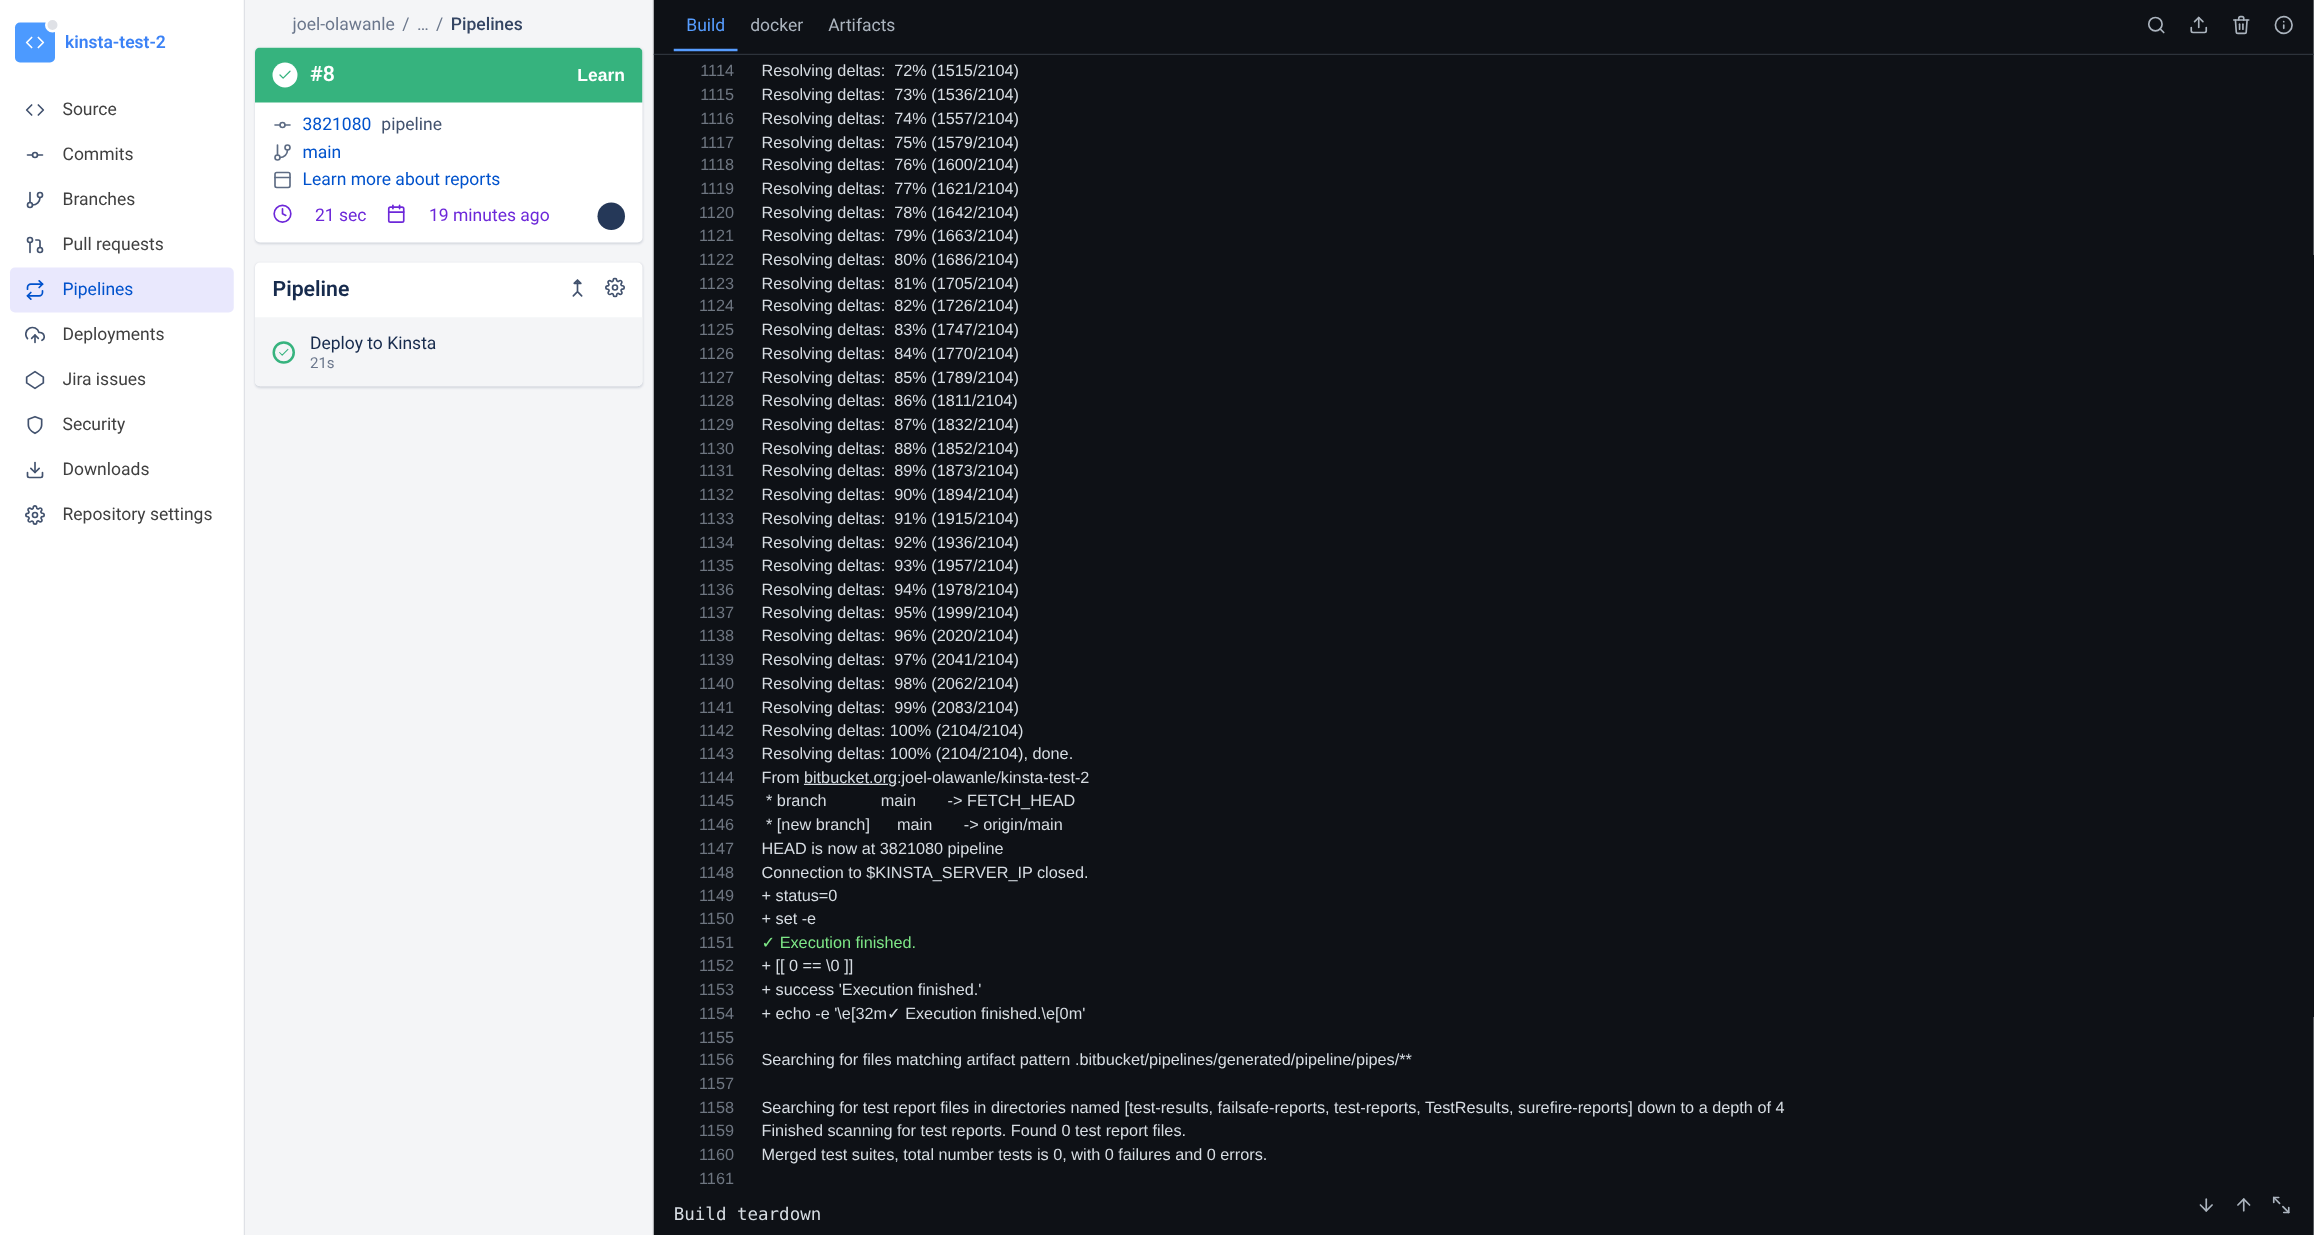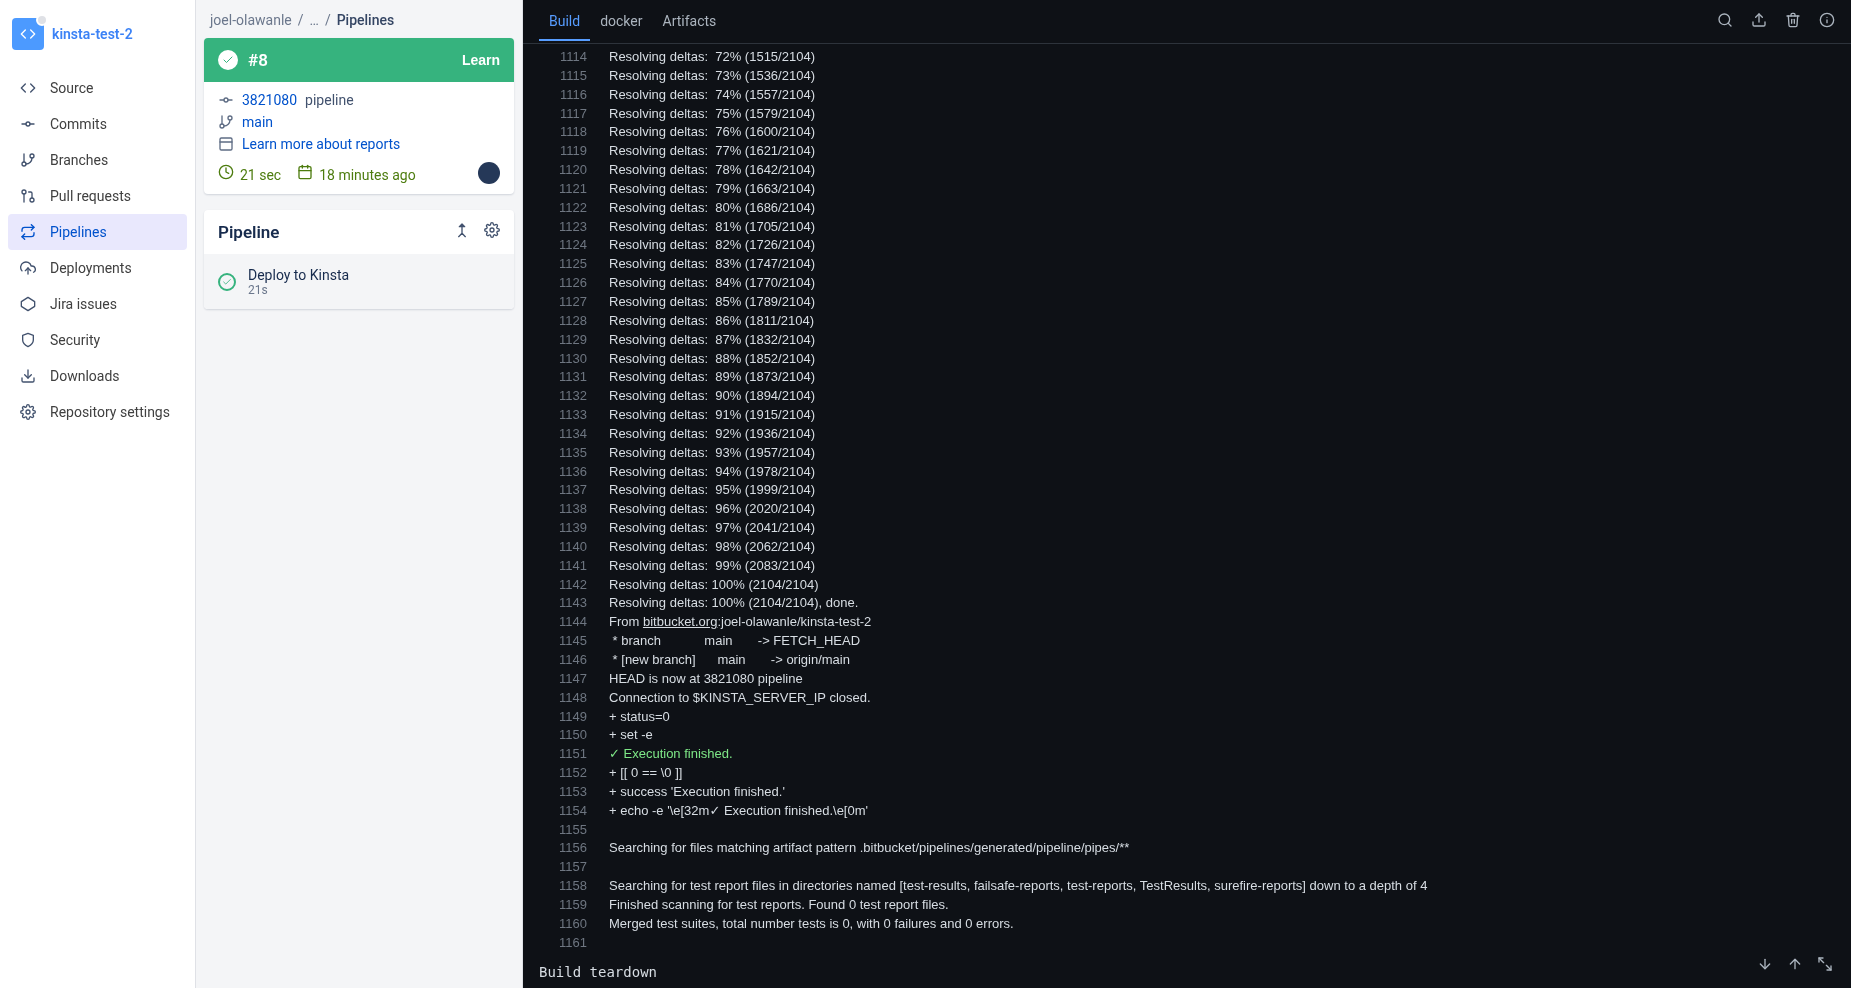--- a/index.html
+++ b/index.html
@@ -57,21 +57,21 @@
 .center {
   width: 327px;
   flex-shrink:0;
   padding: 8px 8px;
   border-right: 1px solid #dfe1e6;
   overflow-y:auto;
 }
 .breadcrumbs {
   display:flex; align-items:center; gap:6px;
   padding:4px 6px 10px 6px;
-  font-size:14px; color:#6b778c;
+  font-size:14px; color:#6b778c;margin-left:24px;
 }
 .breadcrumbs .sep{color:#6b778c;}
 .breadcrumbs .crumb{cursor:pointer;}
 .breadcrumbs .crumb.current{color:#344563; font-weight:500;}
 
 .run-card{
   background:#fff;
   border-radius:4px;
   box-shadow:0 1px 2px rgba(9,30,66,.15);
   margin-bottom:16px;
@@ -92,21 +92,21 @@
 .run-number{font-size:17px;font-weight:600;}
 .rerun-btn{
   background:transparent;color:#fff;border:none;font-size:14px;font-weight:600;cursor:pointer;
 }
 
 .run-body{padding:10px 14px;display:flex;flex-direction:column;gap:6px;font-size:14px;}
 .run-row{display:flex;align-items:center;gap:8px;}
 .run-row .icon{width:16px;height:16px;color:#5e6c84;display:flex;align-items:center;justify-content:center;}
 .link{color:#0052cc;cursor:pointer;}
 .run-meta{display:flex;align-items:center;gap:16px;padding-top:4px;}
-.run-meta .group{display:flex;align-items:flex-end;gap:6px;color:#4d7c0f;}
+.run-meta .group{display:flex;align-items:center;gap:18px;color:#6d28d9;}
 .avatar{width:22px;height:22px;border-radius:50%;background:#253858;margin-left:auto;}
 
 .pipeline-card{
   background:#fff;border-radius:4px;
   box-shadow:0 1px 2px rgba(9,30,66,.15);
   overflow:hidden;
 }
 .pipeline-head{
   display:flex;align-items:center;justify-content:space-between;
   padding:12px 14px;
@@ -362,21 +362,21 @@
               </svg></span>
             <span>21 sec</span>
           </span>
         <span class="group">
             <span class="icon"><svg viewBox="0 0 24 24">
                 <rect x="3" y="4" width="18" height="18" rx="2"></rect>
                 <line x1="16" y1="2" x2="16" y2="6"></line>
                 <line x1="8" y1="2" x2="8" y2="6"></line>
                 <line x1="3" y1="10" x2="21" y2="10"></line>
               </svg></span>
-            <span>18 minutes ago</span>
+            <span>19 minutes ago</span>
           </span>
         <span class="avatar"></span>
       </div>
     </div>
   </div>
 
   <div class="pipeline-card">
     <div class="pipeline-head">
       <h3>Pipeline</h3>
       <div class="pipeline-head-icons">

